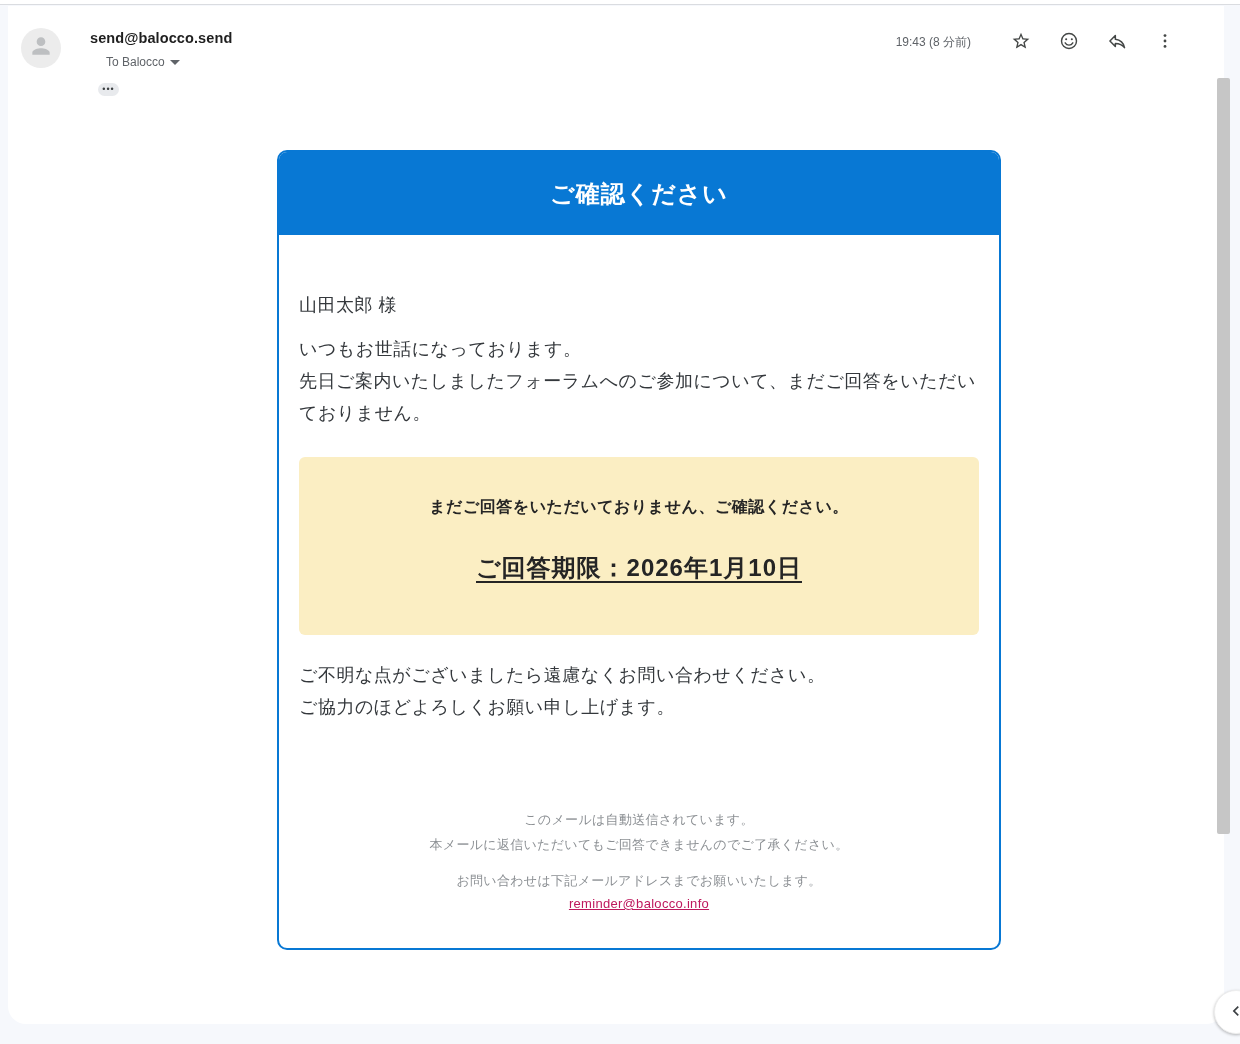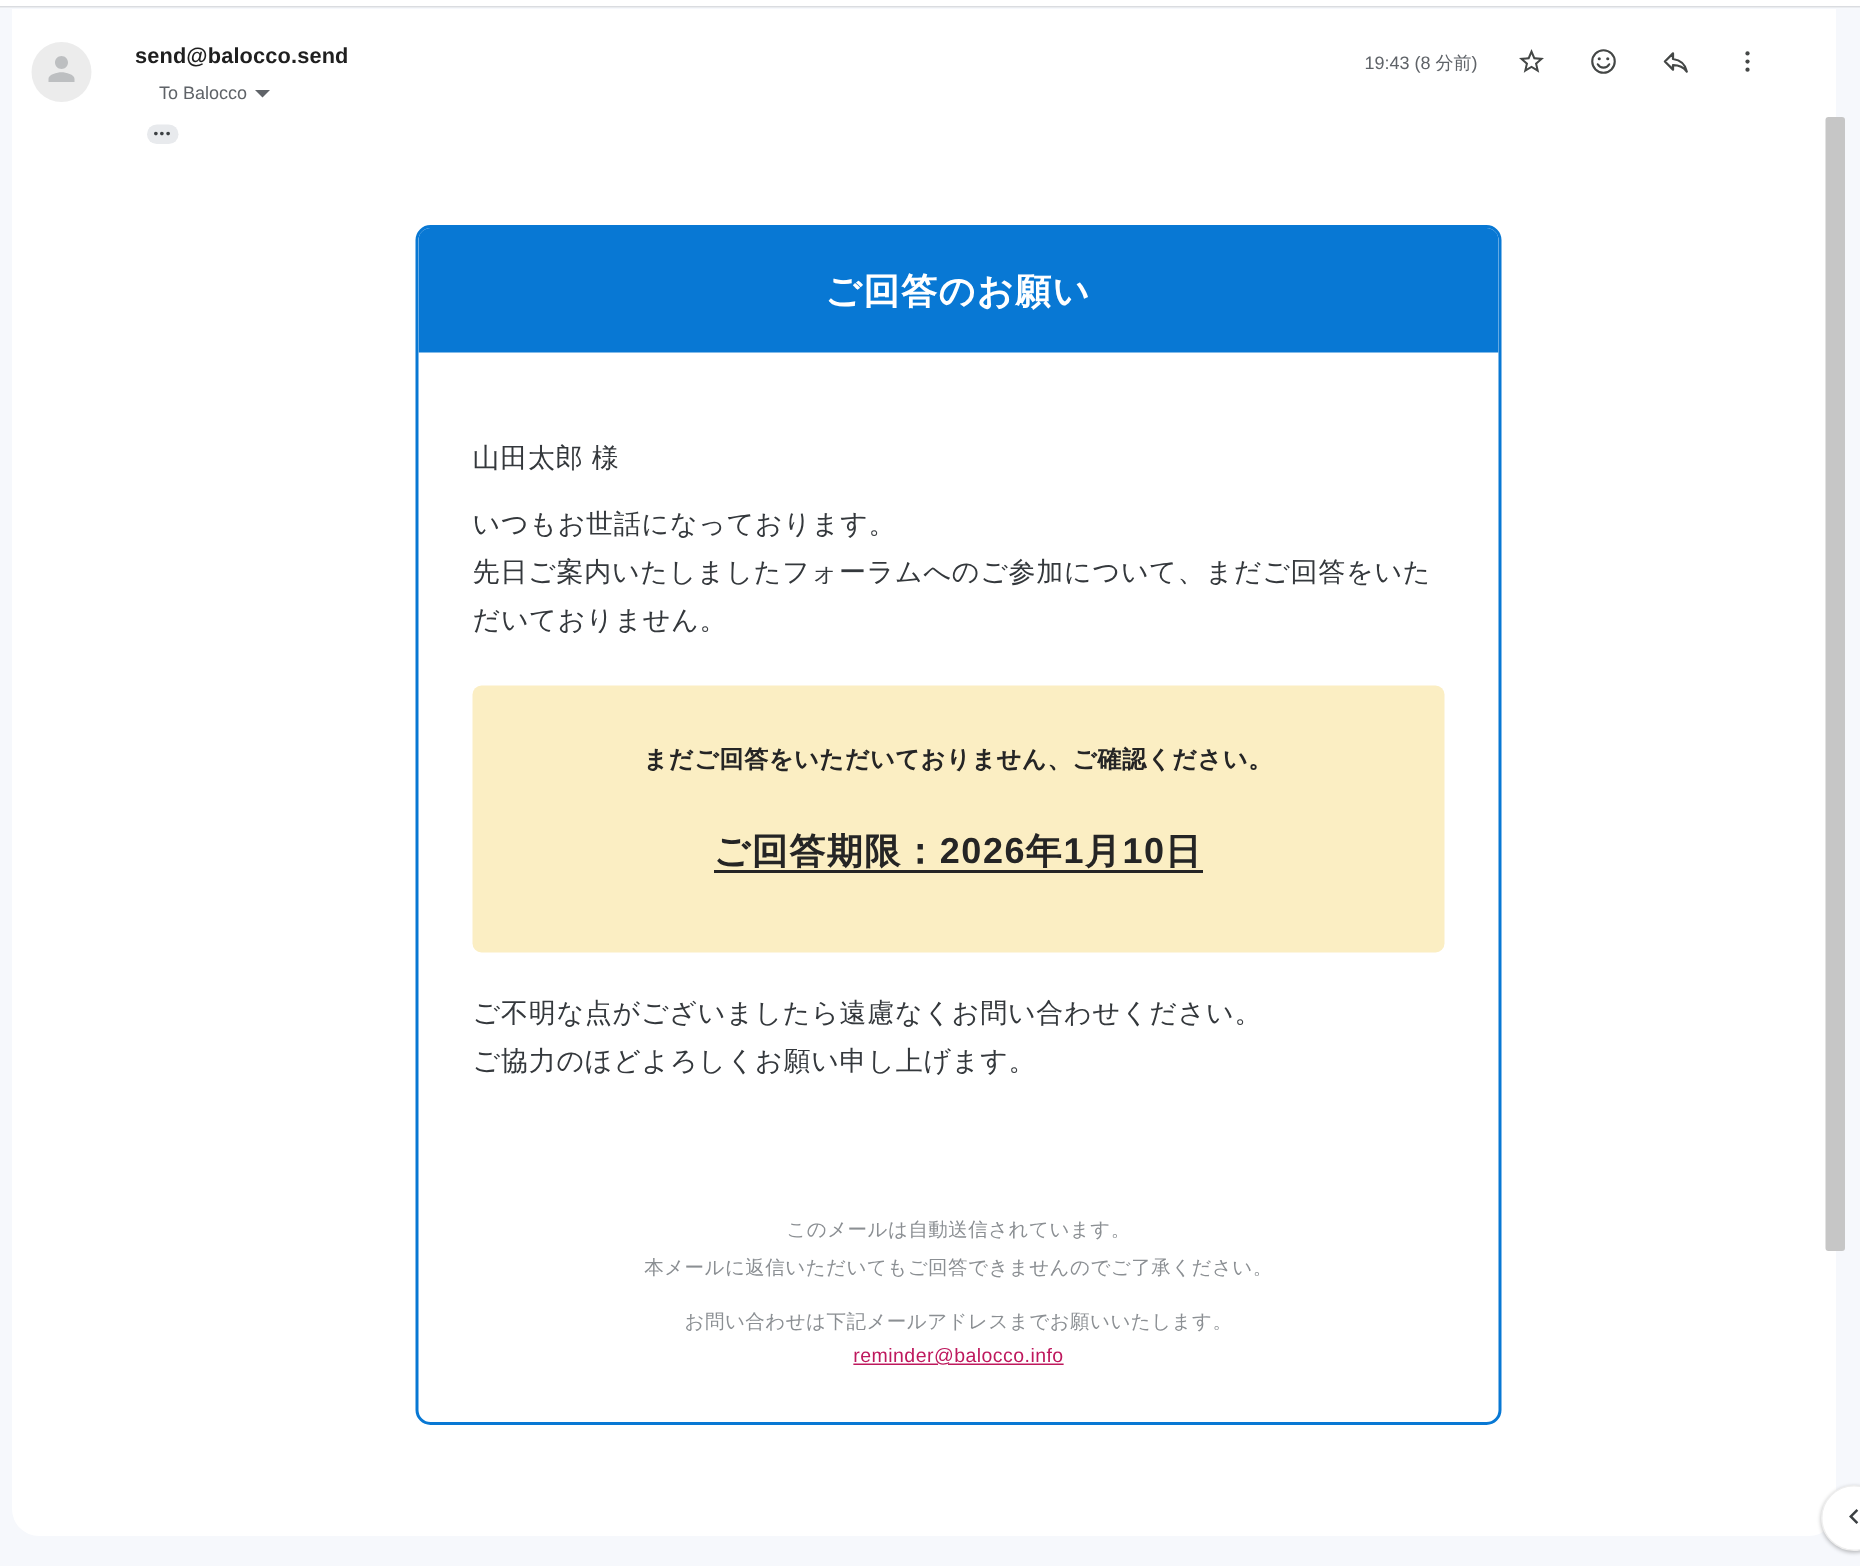--- a/index.html
+++ b/index.html
@@ -39,41 +39,41 @@
     width: 21px; height: 13px; border-radius: 7px; border: none;
     background: #e8eaed; color: #3c4043;
     font-size: 9px; line-height: 11px; letter-spacing: 1px;
     text-align: center; cursor: pointer; padding: 0;
     font-family: "Liberation Sans", sans-serif;
   }
   .header-actions {
     position: absolute; top: 16px; right: 39px;
     display: flex; align-items: center;
   }
-  .timestamp { font-size: 12px; color: #5f6368; white-space: nowrap; margin-right: 8px; }
+  .timestamp { font-size: 12px; color: #5f6368; white-space: nowrap; margin-right: 22px; }
   .icon-btn {
     width: 40px; height: 40px; border: none; background: transparent;
     display: flex; align-items: center; justify-content: center;
     cursor: pointer; border-radius: 50%; margin-left: 8px;
   }
   
   .email-card {
     position: absolute; left: 269px; top: 144px;
     width: 724px; height: 800px;
     background: #ffffff;
     border: 2px solid #0878d4;
     border-radius: 10px;
     overflow: hidden;
   }
   .card-header {
     height: 83px; background: #0878d4;
     display: flex; align-items: center; justify-content: center;
   }
   .card-title { color: #ffffff; font-size: 24px; font-weight: bold; letter-spacing: 1px; }
-  .card-body { padding: 54px 36px 0; font-size: 18px; color: #34383c; letter-spacing: .5px; }
+  .card-body { padding: 54px 20px 0; font-size: 18px; color: #34383c; letter-spacing: .5px; }
   .greeting { line-height: 32px; }
   .para1 { margin-top: 12px; line-height: 32px; }
   .highlight {
     margin-top: 28px;
     background: #fbeec3;
     border-radius: 6px;
     padding: 36px 20px 52px;
     text-align: center;
   }
   .notice { font-size: 16px; font-weight: bold; color: #252525; line-height: 28px; letter-spacing: .5px; }
@@ -159,21 +159,21 @@
             <circle cx="12" cy="5.5" r="1.7" fill="#444746"></circle>
             <circle cx="12" cy="12" r="1.7" fill="#444746"></circle>
             <circle cx="12" cy="18.5" r="1.7" fill="#444746"></circle>
           </svg>
       </span>
     </button>
   </div>
 
   <div class="email-card">
     <div class="card-header">
-      <div class="card-title">ご回答のお願い</div>
+      <div class="card-title">ご確認ください</div>
     </div>
     <div class="card-body">
       <p class="greeting">山田太郎 様</p>
       <p class="para1"><span>いつもお世話になっております。</span><br><span>先日ご案内いたしましたフォーラムへのご参加について、まだご回答をいただいておりません。</span></p>
 
       <div class="highlight">
         <p class="notice">まだご回答をいただいておりません、ご確認ください。</p>
         <p class="deadline">ご回答期限：2026年1月10日</p>
       </div>
 

